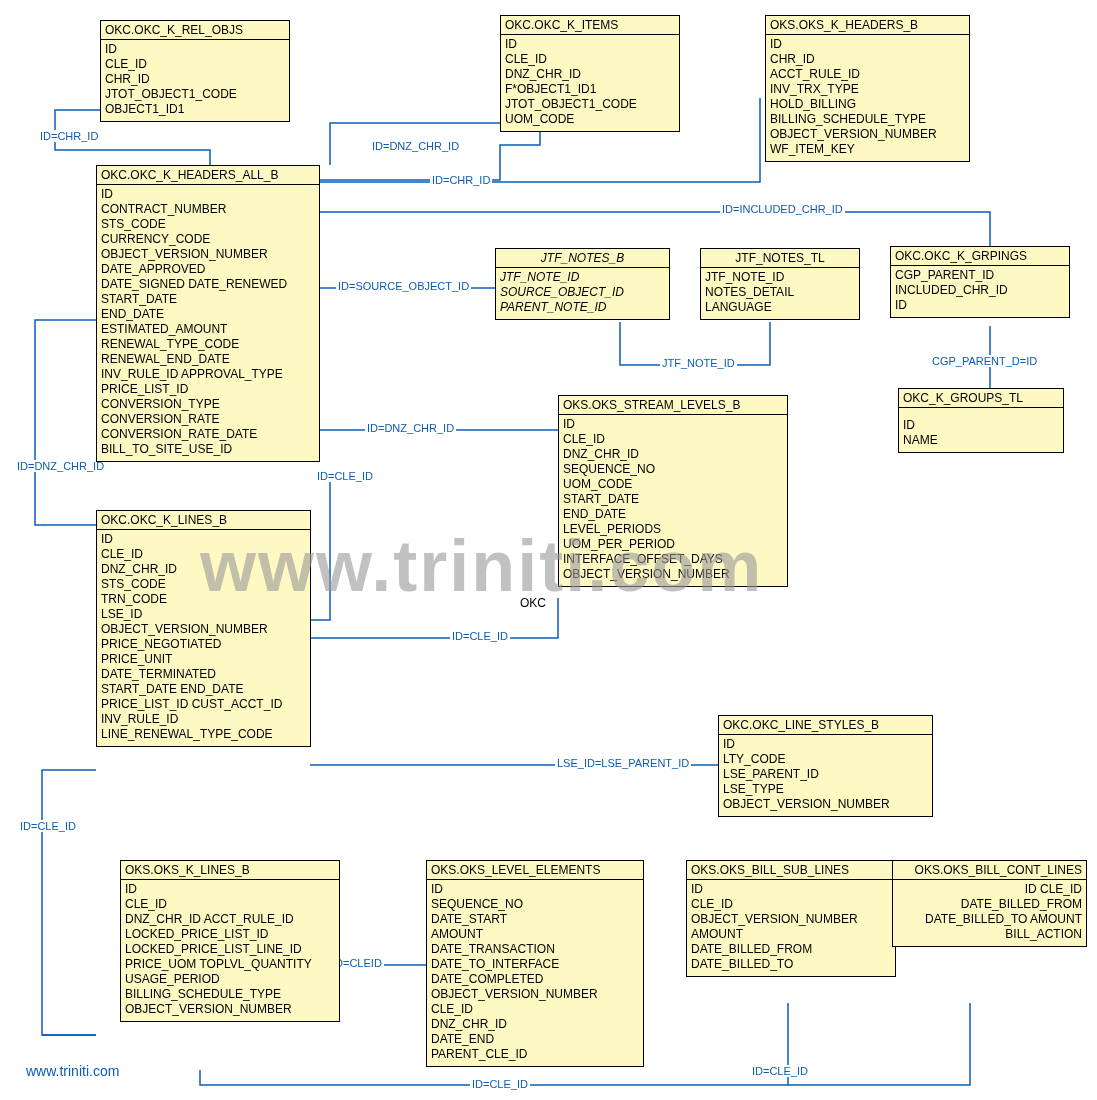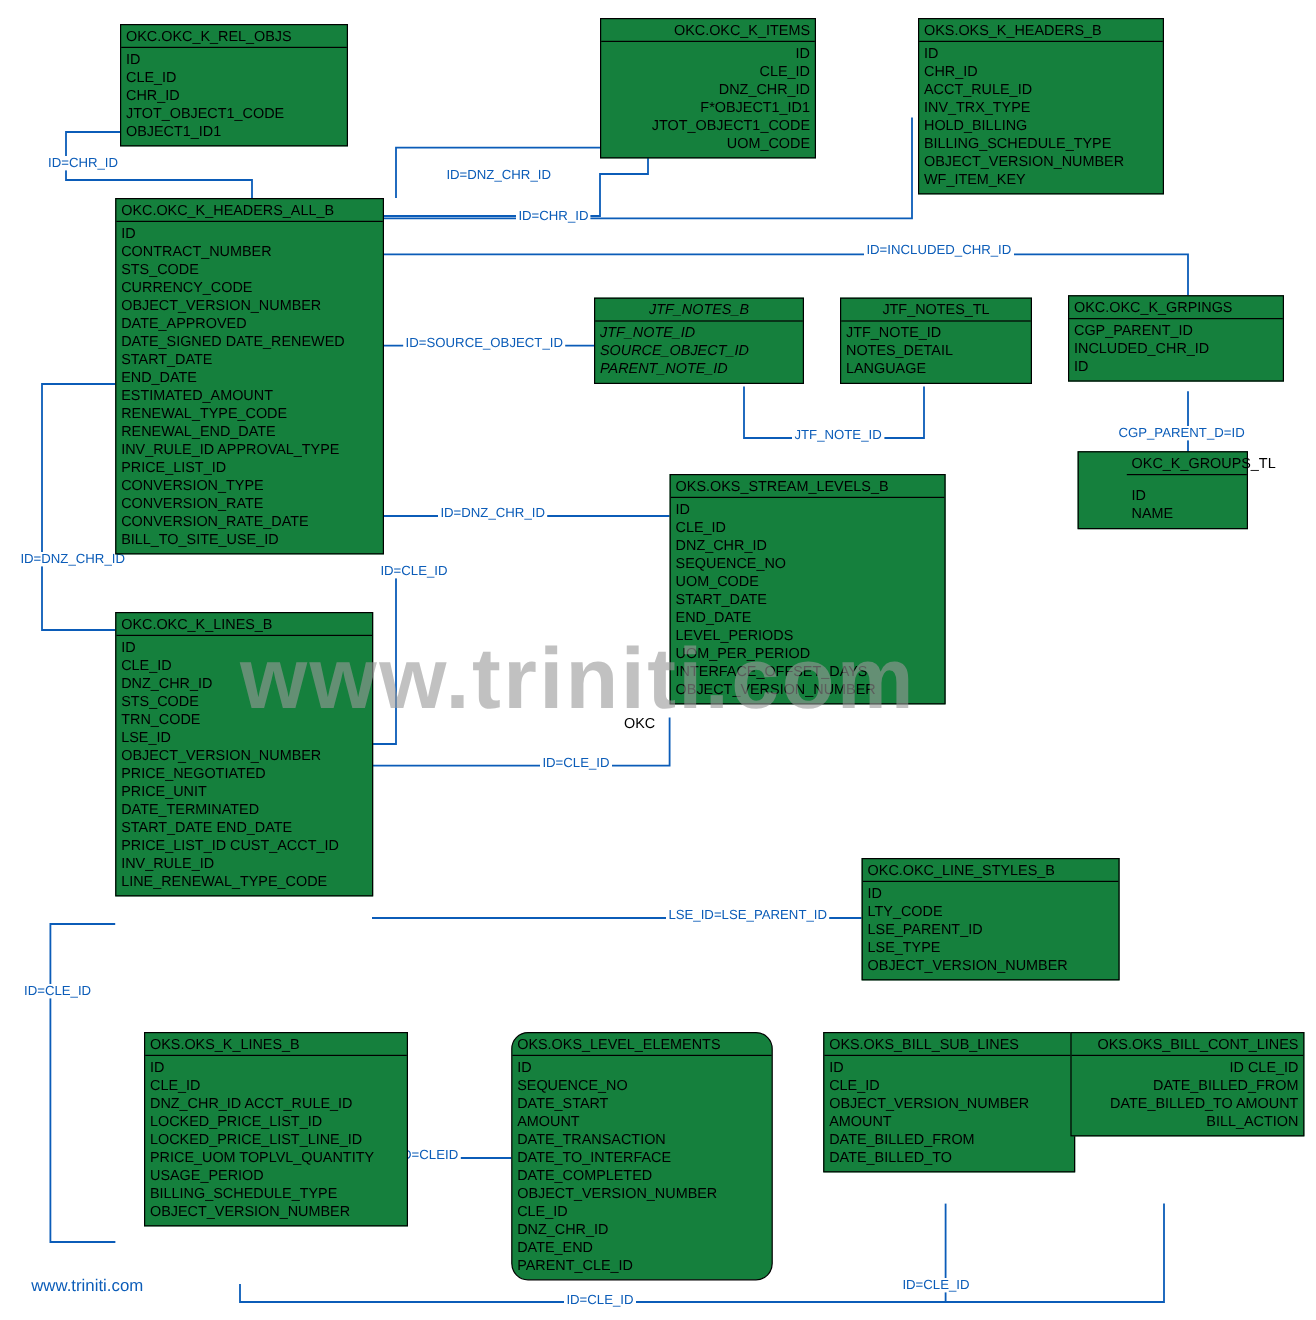--- a/index.html
+++ b/index.html
@@ -8,21 +8,21 @@
     background: #fff;
     font-family: Arial, sans-serif;
     width: 1097px;
     height: 1100px;
     position: relative;
     overflow: hidden;
   }
   .entity {
     position: absolute;
     border: 1px solid #000;
-    background: #15803d;
+    background: #fef9c3;
     box-sizing: border-box;
   }
   .entity .title {
     font-size: 12px;
     padding: 2px 4px;
     border-bottom: 1px solid #000;
     font-weight: normal;
     white-space: nowrap;
   }
   .entity .fields {
@@ -132,21 +132,21 @@
   <div class="title">OKC.OKC_K_REL_OBJS</div>
   <div class="fields">
       <div>ID</div>
       <div>CLE_ID</div>
       <div>CHR_ID</div>
       <div>JTOT_OBJECT1_CODE</div>
       <div>OBJECT1_ID1</div>
     </div>
 </div>
 
-<div class="entity" style="left:500px; top:15px; width:180px;text-align:right;">
+<div class="entity" style="left:500px; top:15px; width:180px;">
   <div class="title">OKC.OKC_K_ITEMS</div>
   <div class="fields">
       <div>ID</div>
       <div>CLE_ID</div>
       <div>DNZ_CHR_ID</div>
       <div>F*OBJECT1_ID1</div>
       <div>JTOT_OBJECT1_CODE</div>
       <div>UOM_CODE</div>
     </div>
 </div>
@@ -226,21 +226,21 @@
       <div>UOM_CODE</div>
       <div>START_DATE</div>
       <div>END_DATE</div>
       <div>LEVEL_PERIODS</div>
       <div>UOM_PER_PERIOD</div>
       <div>INTERFACE_OFFSET_DAYS</div>
       <div>OBJECT_VERSION_NUMBER</div>
     </div>
 </div>
 
-<div class="entity" style="left:898px; top:376px; width:142px;padding-left:40px;">
+<div class="entity" style="left:898px; top:388px; width:166px;">
   <div class="title">OKC_K_GROUPS_TL</div>
   <div class="fields" style="padding-top:10px;">
       <div>ID</div>
       <div>NAME</div>
     </div>
 </div>
 
 <div class="entity" style="left:96px; top:510px; width:215px;">
   <div class="title">OKC.OKC_K_LINES_B</div>
   <div class="fields">
@@ -280,21 +280,21 @@
       <div>DNZ_CHR_ID ACCT_RULE_ID</div>
       <div>LOCKED_PRICE_LIST_ID</div>
       <div>LOCKED_PRICE_LIST_LINE_ID</div>
       <div>PRICE_UOM TOPLVL_QUANTITY</div>
       <div>USAGE_PERIOD</div>
       <div>BILLING_SCHEDULE_TYPE</div>
       <div>OBJECT_VERSION_NUMBER</div>
     </div>
 </div>
 
-<div class="entity" style="left:426px; top:860px; width:218px;border-radius:14px;">
+<div class="entity" style="left:426px; top:860px; width:218px;">
   <div class="title">OKS.OKS_LEVEL_ELEMENTS</div>
   <div class="fields">
       <div>ID</div>
       <div>SEQUENCE_NO</div>
       <div>DATE_START</div>
       <div>AMOUNT</div>
       <div>DATE_TRANSACTION</div>
       <div>DATE_TO_INTERFACE</div>
       <div>DATE_COMPLETED</div>
       <div>OBJECT_VERSION_NUMBER</div>

